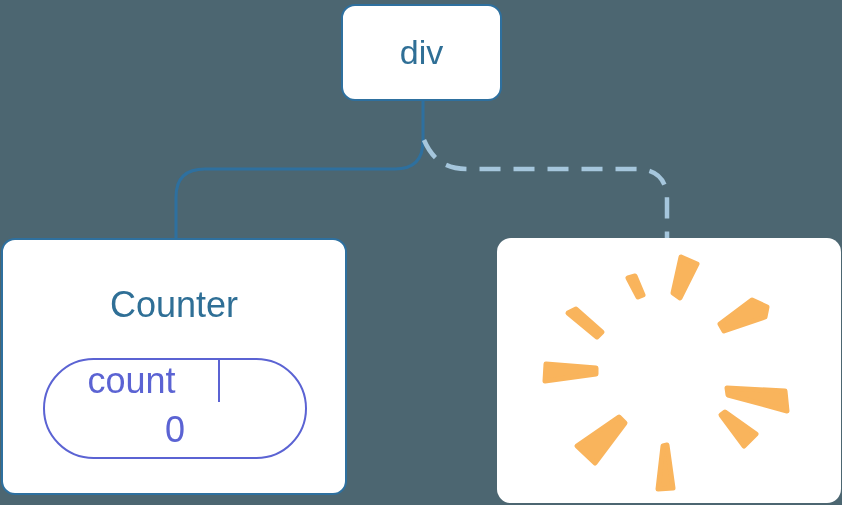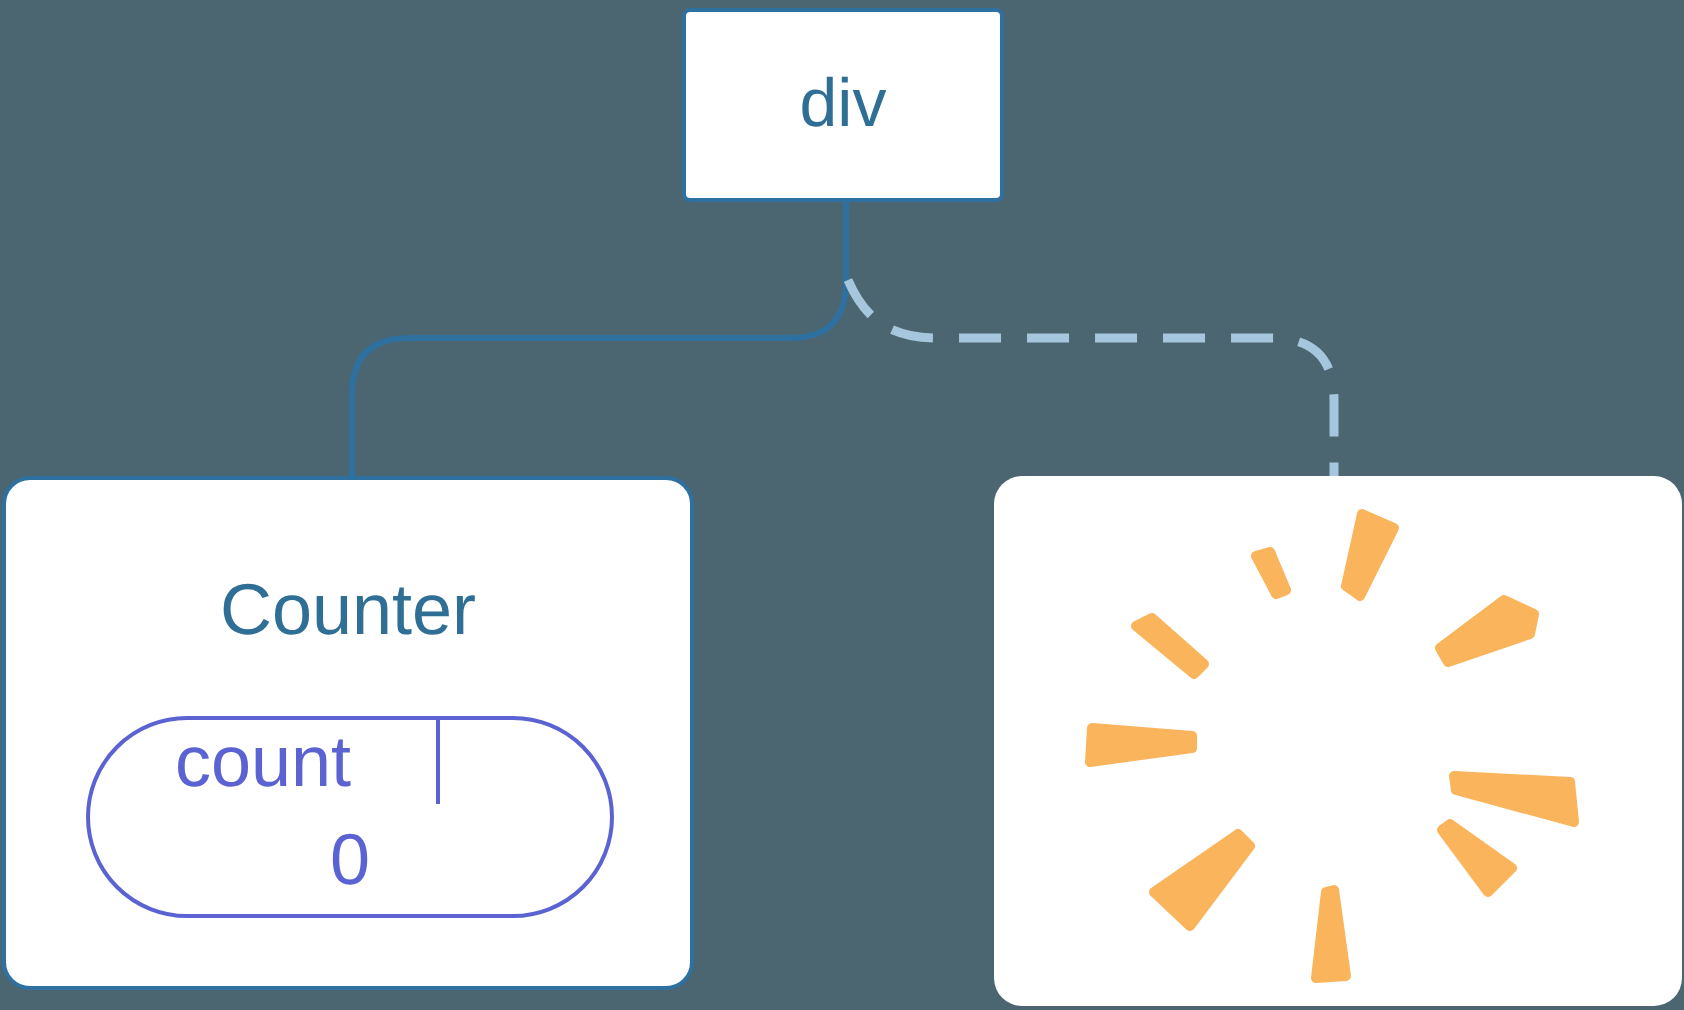--- a/index.html
+++ b/index.html
@@ -41,21 +41,21 @@
     stroke-dasharray: 21 13;
   }
   .root-node {
     position: absolute;
     left: 341px;
     top: 4px;
     width: 161px;
     height: 97px;
     background: #ffffff;
     border: 2.5px solid var(--node-blue);
-    border-radius: 4px;
+    border-radius: 14px;
     display: flex;
     align-items: center;
     justify-content: center;
     font-size: 34px;
     color: var(--text-blue);
   }
   .counter-card {
     position: absolute;
     left: 1px;
     top: 238px;

